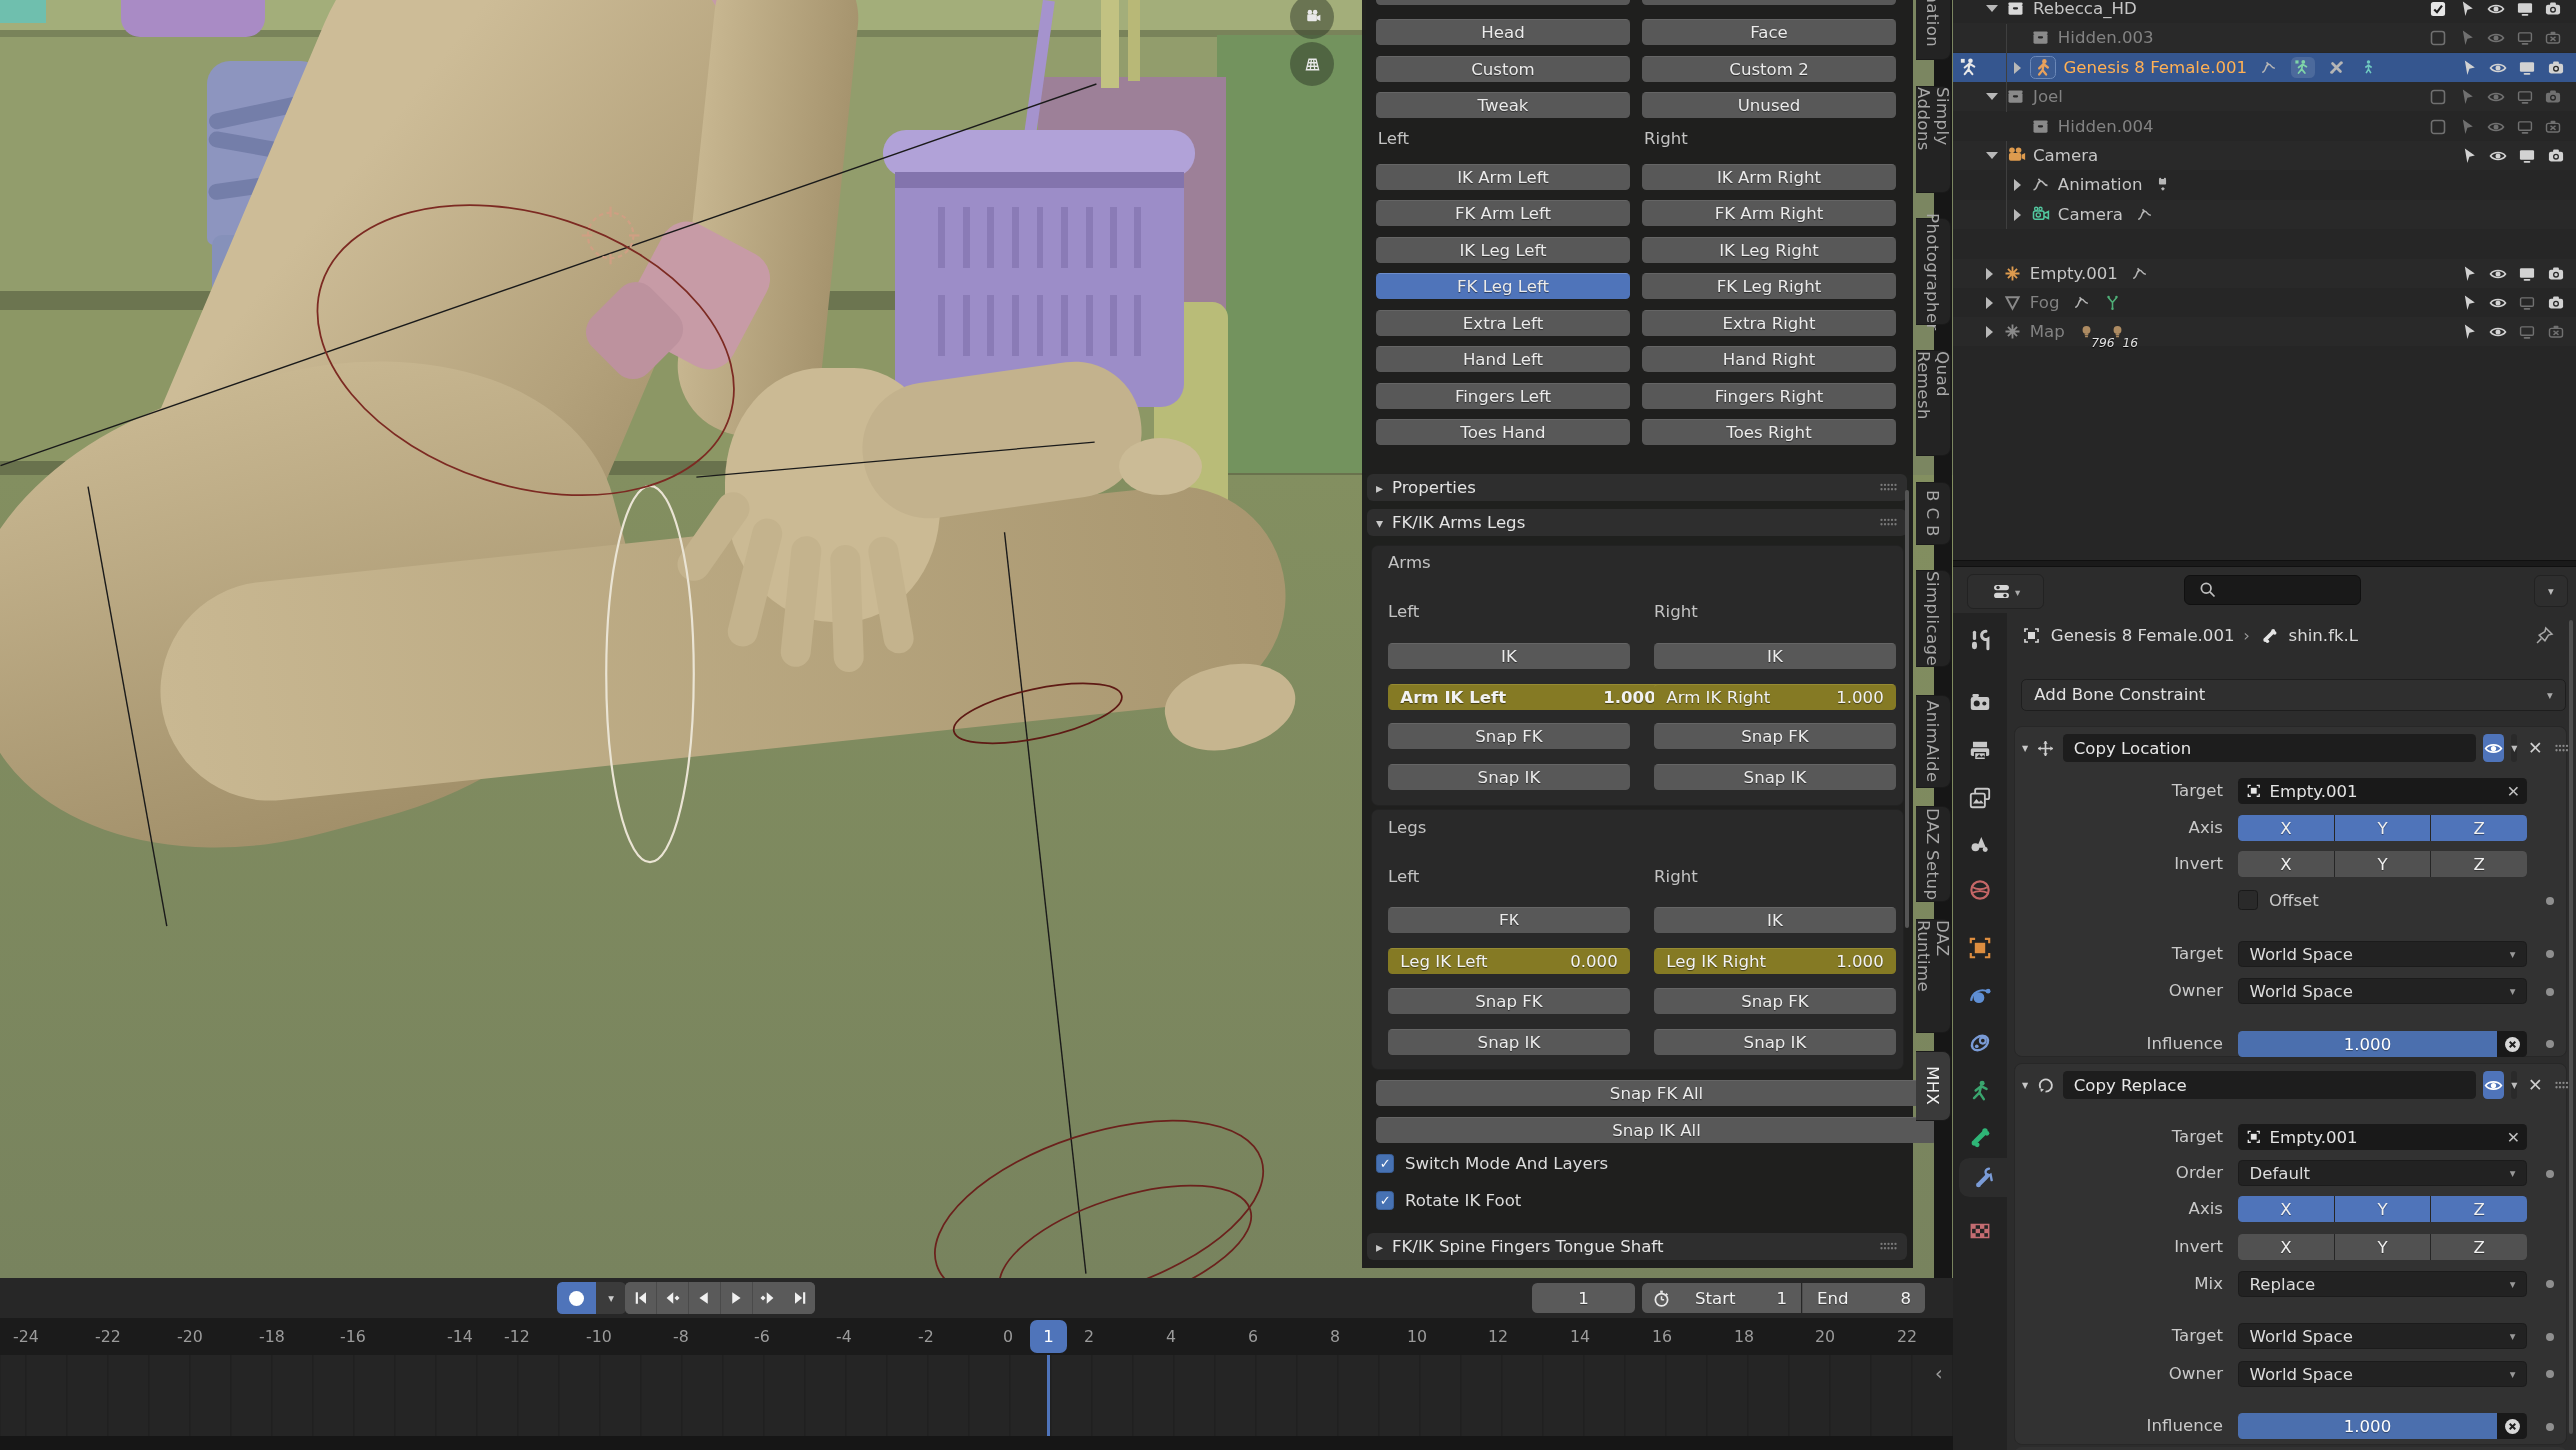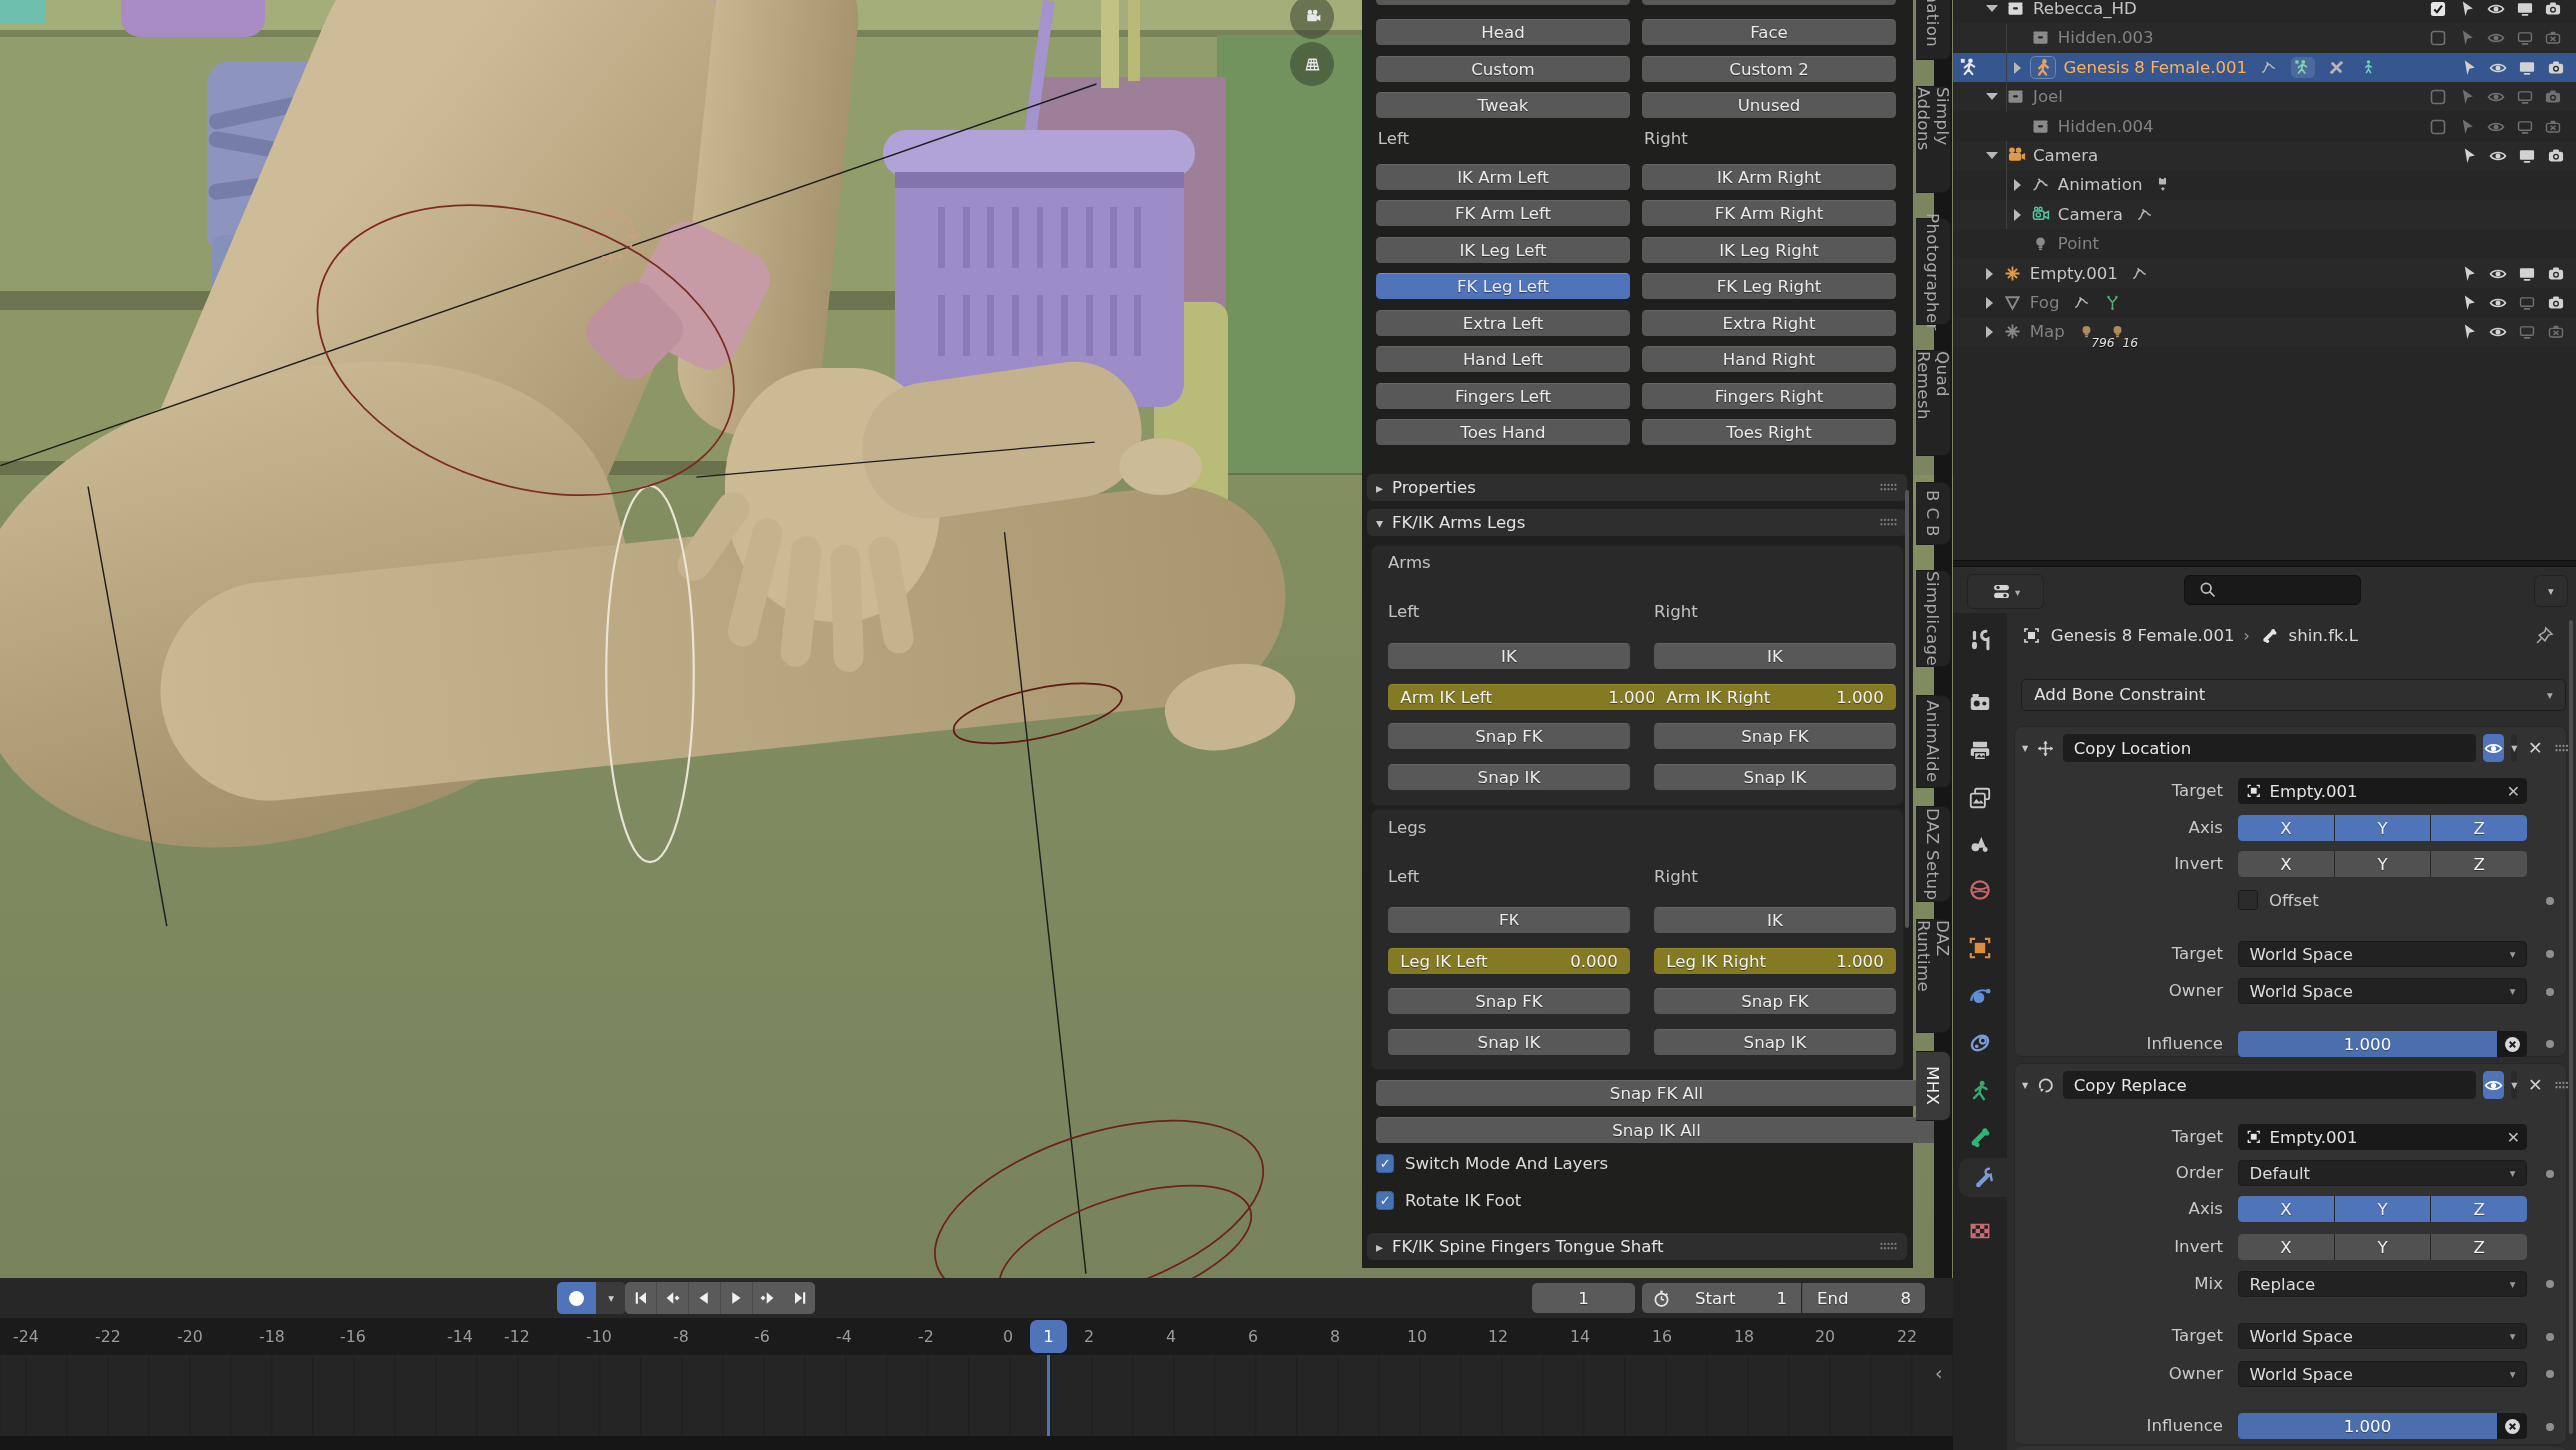--- a/index.html
+++ b/index.html
@@ -256,21 +256,21 @@
     </div>
 
     <div class="ibox" style="top:545px;height:261px;"></div>
     <div class="ibox" style="top:809px;height:261px;"></div>
     <div id="np-boxes">
         <div class="collab" style="left: 26px; top: 553px;">Arms</div>
         <div class="collab" style="left: 26px; top: 602px;">Left</div>
         <div class="collab" style="left: 292px; top: 602px;">Right</div>
         <div class="btn" style="left: 26px; top: 643px; width: 242px;">IK</div>
         <div class="btn" style="left: 292px; top: 643px; width: 242px;">IK</div>
-        <div class="slider-olive" style="left: 26px; top: 684px; width: 280px;">
+        <div class="slider-olive" style="left: 26px; top: 684px; width: 280px; font-weight: bold;">
           <span>Arm IK Left</span>
           <span>1.000</span>
         </div>
         <div class="slider-olive" style="left: 292px; top: 684px; width: 242px;">
           <span>Arm IK Right</span>
           <span>1.000</span>
         </div>
         <div class="btn" style="left: 26px; top: 723px; width: 242px;">Snap FK</div>
         <div class="btn" style="left: 292px; top: 723px; width: 242px;">Snap FK</div>
         <div class="btn" style="left: 26px; top: 764px; width: 242px;">Snap IK</div>
@@ -659,32 +659,20 @@
         </span>
         <span class="nm">Camera</span>
         <span class="badge">
           <span style="display: inline-flex; align-items: center;">
             <svg width="19" height="19" viewBox="0 0 24 24">
               <path d="M4 18 C9 18 8 8 12 8 C16 8 15 13 20 13" fill="none" stroke="#b5b5b5" stroke-width="1.9"></path>
               <path d="M12 8 L9.5 5.5 M12 8 L9.5 10.5" stroke="#b5b5b5" stroke-width="1.9" fill="none"></path>
             </svg>
           </span>
         </span>
-      </div>
-      <div class="orow" style="top: 229px;">
-        <span style="display:inline-block;width:61px;"></span>
-        <span style="display:inline-block;width:15.8px;"></span>
-        <span style="display: inline-flex; align-items: center;">
-          <svg width="21" height="21" viewBox="0 0 24 24">
-            <circle cx="12" cy="10" r="5" fill="#8a8a8a"></circle>
-            <rect x="9.5" y="15" width="5" height="2" rx="1" fill="#8a8a8a"></rect>
-            <rect x="10" y="17.8" width="4" height="1.6" rx="0.8" fill="#8a8a8a"></rect>
-          </svg>
-        </span>
-        <span class="nm dim">Point</span>
       </div>
       <div class="orow alt" style="top: 259px;">
         <span style="display:inline-block;width:33px;"></span>
         <span class="tri closed" style="margin-right:8.8px;"></span>
         <span style="display: inline-flex; align-items: center;">
           <svg width="21" height="21" viewBox="0 0 24 24">
             <path d="M12 4 V20 M4 12 H20 M6.8 6.8 L17.2 17.2 M17.2 6.8 L6.8 17.2" stroke="#de9b4e" stroke-width="2.1"></path>
           </svg>
         </span>
         <span class="nm">Empty.001</span>

